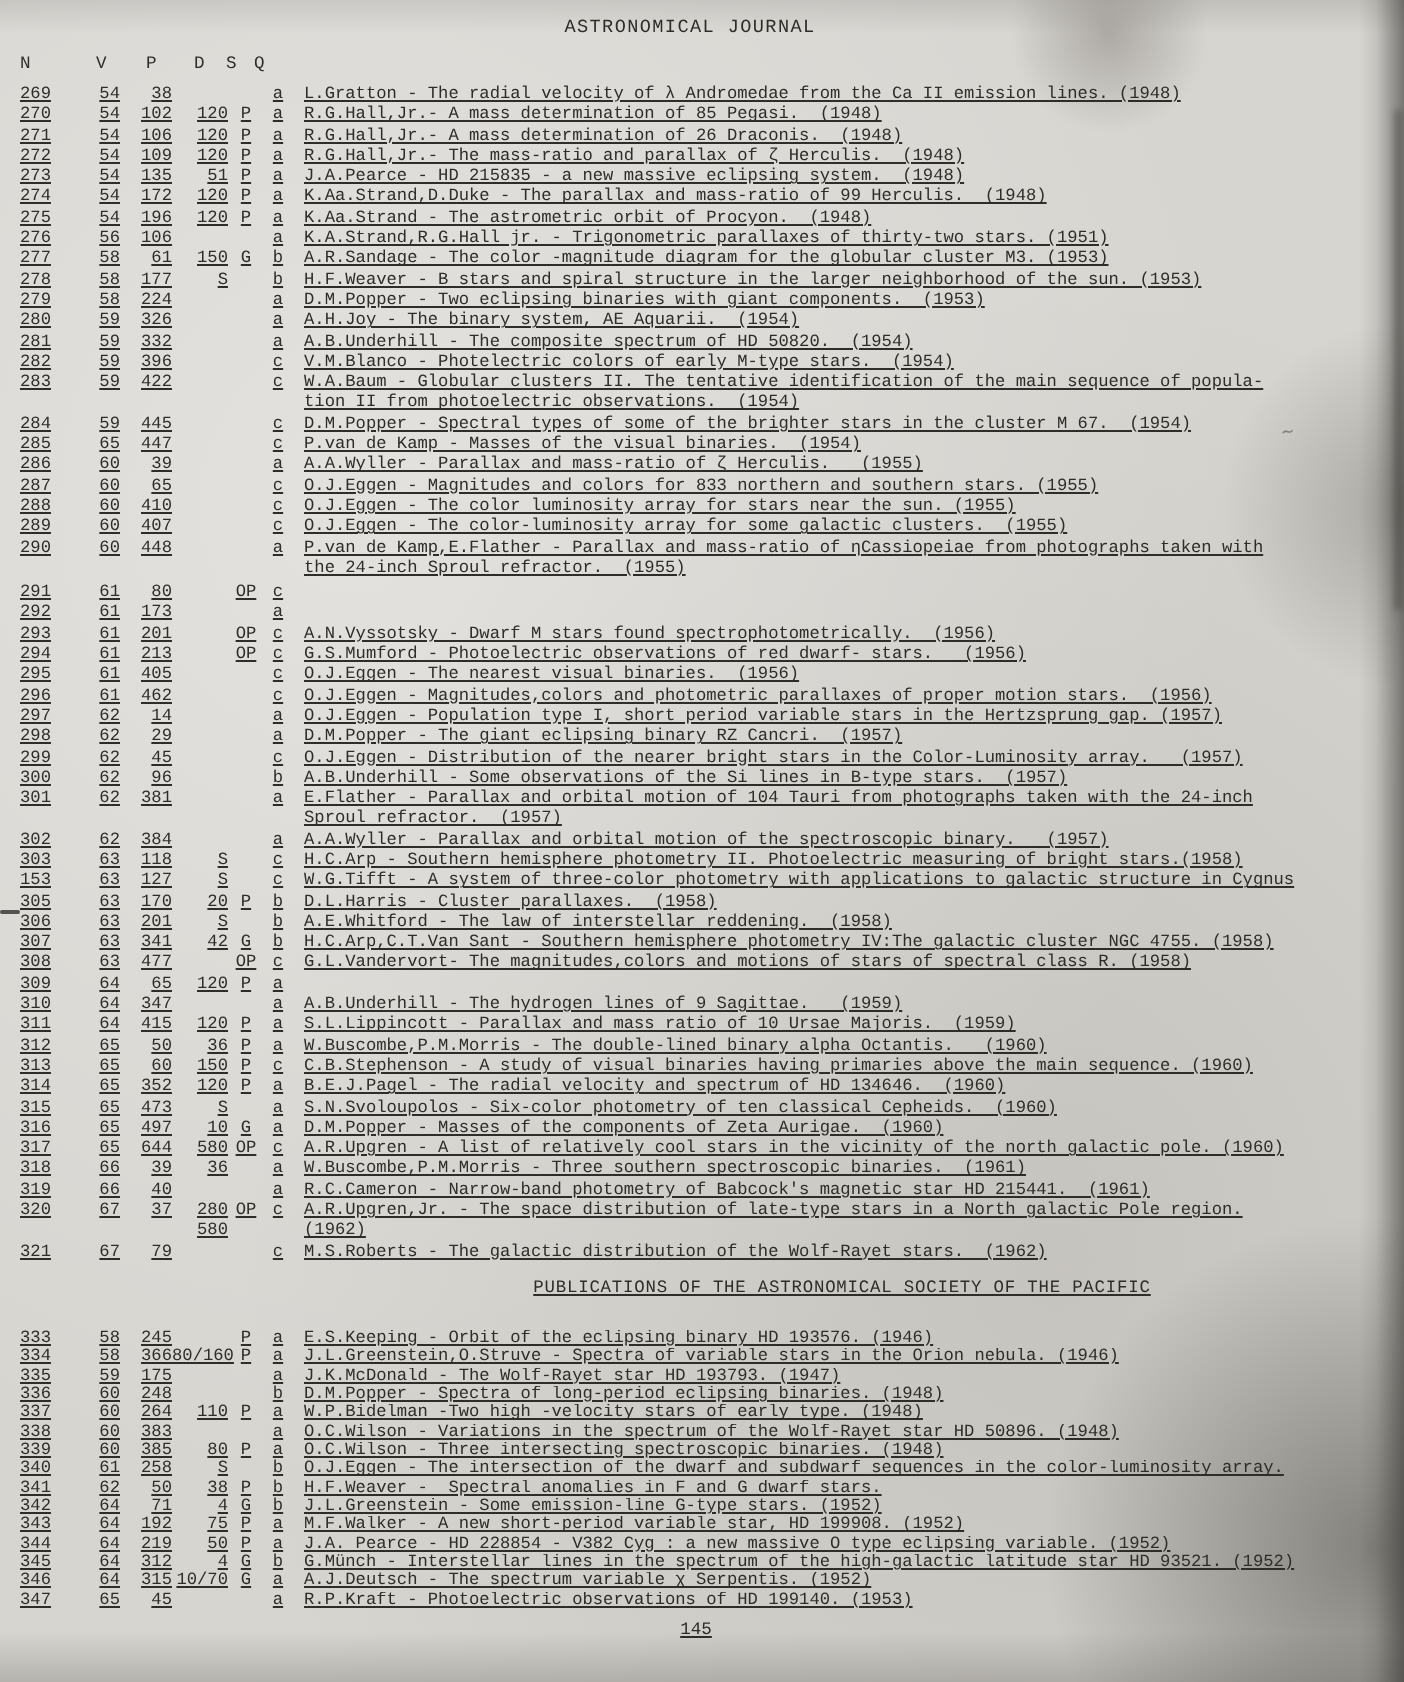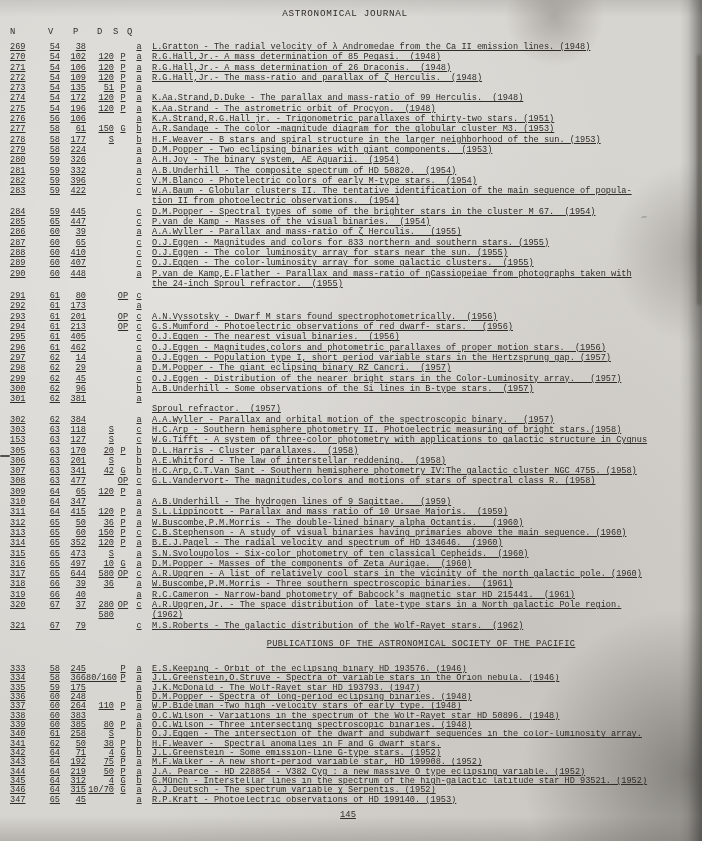--- a/index.html
+++ b/index.html
@@ -62,21 +62,21 @@
     <span class="ch" style="left:113px">S</span>
     <span class="ch" style="left:127px">Q</span>
   </div>
 
   <div id="content">
     <div id="aj-rows">
         <div class="row"><span class="cn">269</span><span class="cv">54</span><span class="cp">38</span><span class="cd"></span><span class="cs"></span><span class="cq">a</span><span class="ct">L.Gratton - The radial velocity of λ Andromedae from the Ca II emission lines. (1948)</span></div>
         <div class="row"><span class="cn">270</span><span class="cv">54</span><span class="cp">102</span><span class="cd">120</span><span class="cs">P</span><span class="cq">a</span><span class="ct">R.G.Hall,Jr.- A mass determination of 85 Pegasi.  (1948)</span></div>
         <div class="row"><span class="cn">271</span><span class="cv">54</span><span class="cp">106</span><span class="cd">120</span><span class="cs">P</span><span class="cq">a</span><span class="ct">R.G.Hall,Jr.- A mass determination of 26 Draconis.  (1948)</span></div>
         <div class="row"><span class="cn">272</span><span class="cv">54</span><span class="cp">109</span><span class="cd">120</span><span class="cs">P</span><span class="cq">a</span><span class="ct">R.G.Hall,Jr.- The mass-ratio and parallax of ζ Herculis.  (1948)</span></div>
-        <div class="row"><span class="cn">273</span><span class="cv">54</span><span class="cp">135</span><span class="cd">51</span><span class="cs">P</span><span class="cq">a</span></div>
+        <div class="row"><span class="cn">273</span><span class="cv">54</span><span class="cp">135</span><span class="cd">51</span><span class="cs">P</span><span class="cq">a</span><span class="ct">J.A.Pearce - HD 215835 - a new massive eclipsing system.  (1948)</span></div>
         <div class="row"><span class="cn">274</span><span class="cv">54</span><span class="cp">172</span><span class="cd">120</span><span class="cs">P</span><span class="cq">a</span><span class="ct">K.Aa.Strand,D.Duke - The parallax and mass-ratio of 99 Herculis.  (1948)</span></div>
         <div class="row"><span class="cn">275</span><span class="cv">54</span><span class="cp">196</span><span class="cd">120</span><span class="cs">P</span><span class="cq">a</span><span class="ct">K.Aa.Strand - The astrometric orbit of Procyon.  (1948)</span></div>
         <div class="row"><span class="cn">276</span><span class="cv">56</span><span class="cp">106</span><span class="cd"></span><span class="cs"></span><span class="cq">a</span><span class="ct">K.A.Strand,R.G.Hall jr. - Trigonometric parallaxes of thirty-two stars. (1951)</span></div>
         <div class="row"><span class="cn">277</span><span class="cv">58</span><span class="cp">61</span><span class="cd">150</span><span class="cs">G</span><span class="cq">b</span><span class="ct">A.R.Sandage - The color -magnitude diagram for the globular cluster M3. (1953)</span></div>
         <div class="row"><span class="cn">278</span><span class="cv">58</span><span class="cp">177</span><span class="cd">S</span><span class="cs"></span><span class="cq">b</span><span class="ct">H.F.Weaver - B stars and spiral structure in the larger neighborhood of the sun. (1953)</span></div>
         <div class="row"><span class="cn">279</span><span class="cv">58</span><span class="cp">224</span><span class="cd"></span><span class="cs"></span><span class="cq">a</span><span class="ct">D.M.Popper - Two eclipsing binaries with giant components.  (1953)</span></div>
         <div class="row"><span class="cn">280</span><span class="cv">59</span><span class="cp">326</span><span class="cd"></span><span class="cs"></span><span class="cq">a</span><span class="ct">A.H.Joy - The binary system, AE Aquarii.  (1954)</span></div>
         <div class="row"><span class="cn">281</span><span class="cv">59</span><span class="cp">332</span><span class="cd"></span><span class="cs"></span><span class="cq">a</span><span class="ct">A.B.Underhill - The composite spectrum of HD 50820.  (1954)</span></div>
         <div class="row"><span class="cn">282</span><span class="cv">59</span><span class="cp">396</span><span class="cd"></span><span class="cs"></span><span class="cq">c</span><span class="ct">V.M.Blanco - Photelectric colors of early M-type stars.  (1954)</span></div>
         <div class="row"><span class="cn">283</span><span class="cv">59</span><span class="cp">422</span><span class="cd"></span><span class="cs"></span><span class="cq">c</span><span class="ct">W.A.Baum - Globular clusters II. The tentative identification of the main sequence of popula-</span></div>
@@ -92,21 +92,21 @@
         <div class="row"><span class="cn">291</span><span class="cv">61</span><span class="cp">80</span><span class="cd"></span><span class="cs">OP</span><span class="cq">c</span></div>
         <div class="row"><span class="cn">292</span><span class="cv">61</span><span class="cp">173</span><span class="cd"></span><span class="cs"></span><span class="cq">a</span></div>
         <div class="row"><span class="cn">293</span><span class="cv">61</span><span class="cp">201</span><span class="cd"></span><span class="cs">OP</span><span class="cq">c</span><span class="ct">A.N.Vyssotsky - Dwarf M stars found spectrophotometrically.  (1956)</span></div>
         <div class="row"><span class="cn">294</span><span class="cv">61</span><span class="cp">213</span><span class="cd"></span><span class="cs">OP</span><span class="cq">c</span><span class="ct">G.S.Mumford - Photoelectric observations of red dwarf- stars.   (1956)</span></div>
         <div class="row"><span class="cn">295</span><span class="cv">61</span><span class="cp">405</span><span class="cd"></span><span class="cs"></span><span class="cq">c</span><span class="ct">O.J.Eggen - The nearest visual binaries.  (1956)</span></div>
         <div class="row"><span class="cn">296</span><span class="cv">61</span><span class="cp">462</span><span class="cd"></span><span class="cs"></span><span class="cq">c</span><span class="ct">O.J.Eggen - Magnitudes,colors and photometric parallaxes of proper motion stars.  (1956)</span></div>
         <div class="row"><span class="cn">297</span><span class="cv">62</span><span class="cp">14</span><span class="cd"></span><span class="cs"></span><span class="cq">a</span><span class="ct">O.J.Eggen - Population type I, short period variable stars in the Hertzsprung gap. (1957)</span></div>
         <div class="row"><span class="cn">298</span><span class="cv">62</span><span class="cp">29</span><span class="cd"></span><span class="cs"></span><span class="cq">a</span><span class="ct">D.M.Popper - The giant eclipsing binary RZ Cancri.  (1957)</span></div>
         <div class="row"><span class="cn">299</span><span class="cv">62</span><span class="cp">45</span><span class="cd"></span><span class="cs"></span><span class="cq">c</span><span class="ct">O.J.Eggen - Distribution of the nearer bright stars in the Color-Luminosity array.   (1957)</span></div>
         <div class="row"><span class="cn">300</span><span class="cv">62</span><span class="cp">96</span><span class="cd"></span><span class="cs"></span><span class="cq">b</span><span class="ct">A.B.Underhill - Some observations of the Si lines in B-type stars.  (1957)</span></div>
-        <div class="row"><span class="cn">301</span><span class="cv">62</span><span class="cp">381</span><span class="cd"></span><span class="cs"></span><span class="cq">a</span></div>
+        <div class="row"><span class="cn">301</span><span class="cv">62</span><span class="cp">381</span><span class="cd"></span><span class="cs"></span><span class="cq">a</span><span class="ct">E.Flather - Parallax and orbital motion of 104 Tauri from photographs taken with the 24-inch</span></div>
         <div class="row"><span class="cn"></span><span class="cv"></span><span class="cp"></span><span class="cd"></span><span class="cs"></span><span class="cq"></span><span class="ct">Sproul refractor.  (1957)</span></div>
         <div class="row"><span class="cn">302</span><span class="cv">62</span><span class="cp">384</span><span class="cd"></span><span class="cs"></span><span class="cq">a</span><span class="ct">A.A.Wyller - Parallax and orbital motion of the spectroscopic binary.   (1957)</span></div>
         <div class="row"><span class="cn">303</span><span class="cv">63</span><span class="cp">118</span><span class="cd">S</span><span class="cs"></span><span class="cq">c</span><span class="ct">H.C.Arp - Southern hemisphere photometry II. Photoelectric measuring of bright stars.(1958)</span></div>
         <div class="row"><span class="cn">153</span><span class="cv">63</span><span class="cp">127</span><span class="cd">S</span><span class="cs"></span><span class="cq">c</span><span class="ct">W.G.Tifft - A system of three-color photometry with applications to galactic structure in Cygnus</span></div>
         <div class="row"><span class="cn">305</span><span class="cv">63</span><span class="cp">170</span><span class="cd">20</span><span class="cs">P</span><span class="cq">b</span><span class="ct">D.L.Harris - Cluster parallaxes.  (1958)</span></div>
         <div class="row"><span class="cn">306</span><span class="cv">63</span><span class="cp">201</span><span class="cd">S</span><span class="cs"></span><span class="cq">b</span><span class="ct">A.E.Whitford - The law of interstellar reddening.  (1958)</span></div>
         <div class="row"><span class="cn">307</span><span class="cv">63</span><span class="cp">341</span><span class="cd">42</span><span class="cs">G</span><span class="cq">b</span><span class="ct">H.C.Arp,C.T.Van Sant - Southern hemisphere photometry IV:The galactic cluster NGC 4755. (1958)</span></div>
         <div class="row"><span class="cn">308</span><span class="cv">63</span><span class="cp">477</span><span class="cd"></span><span class="cs">OP</span><span class="cq">c</span><span class="ct">G.L.Vandervort- The magnitudes,colors and motions of stars of spectral class R. (1958)</span></div>
         <div class="row"><span class="cn">309</span><span class="cv">64</span><span class="cp">65</span><span class="cd">120</span><span class="cs">P</span><span class="cq">a</span></div>
         <div class="row"><span class="cn">310</span><span class="cv">64</span><span class="cp">347</span><span class="cd"></span><span class="cs"></span><span class="cq">a</span><span class="ct">A.B.Underhill - The hydrogen lines of 9 Sagittae.   (1959)</span></div>

